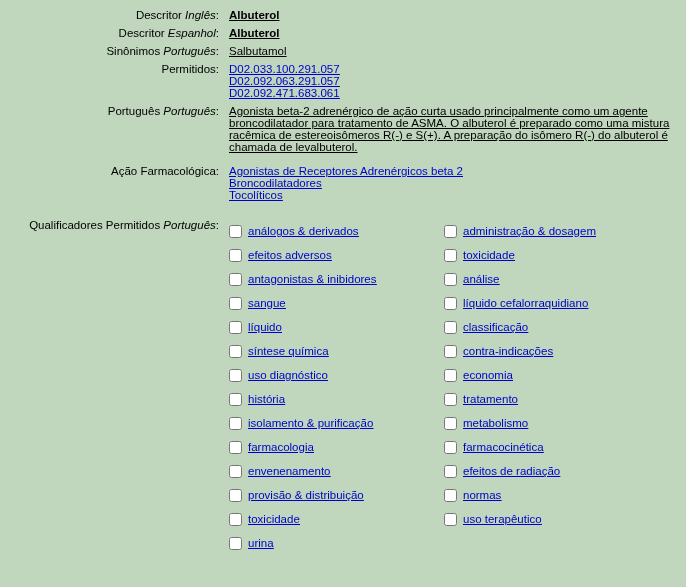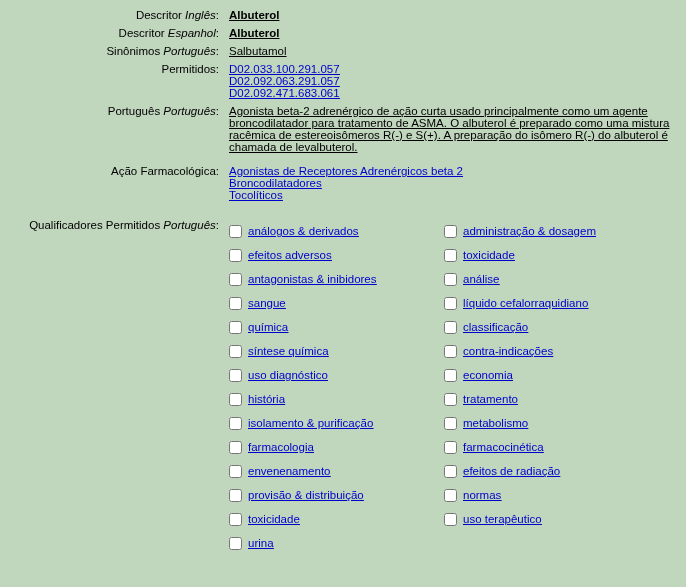--- a/index.html
+++ b/index.html
@@ -177,21 +177,21 @@
                 <div class="qual-item">
                   <input type="checkbox" style="">
                   <a href="#" class="lnk">antagonistas &amp; inibidores</a>
                 </div>
                 <div class="qual-item">
                   <input type="checkbox" style="">
                   <a href="#" class="lnk">sangue</a>
                 </div>
                 <div class="qual-item">
                   <input type="checkbox" style="">
-                  <a href="#" class="lnk">química</a>
+                  <a href="#" class="lnk">líquido</a>
                 </div>
                 <div class="qual-item">
                   <input type="checkbox" style="">
                   <a href="#" class="lnk">síntese química</a>
                 </div>
                 <div class="qual-item">
                   <input type="checkbox" style="">
                   <a href="#" class="lnk">uso diagnóstico</a>
                 </div>
                 <div class="qual-item">

